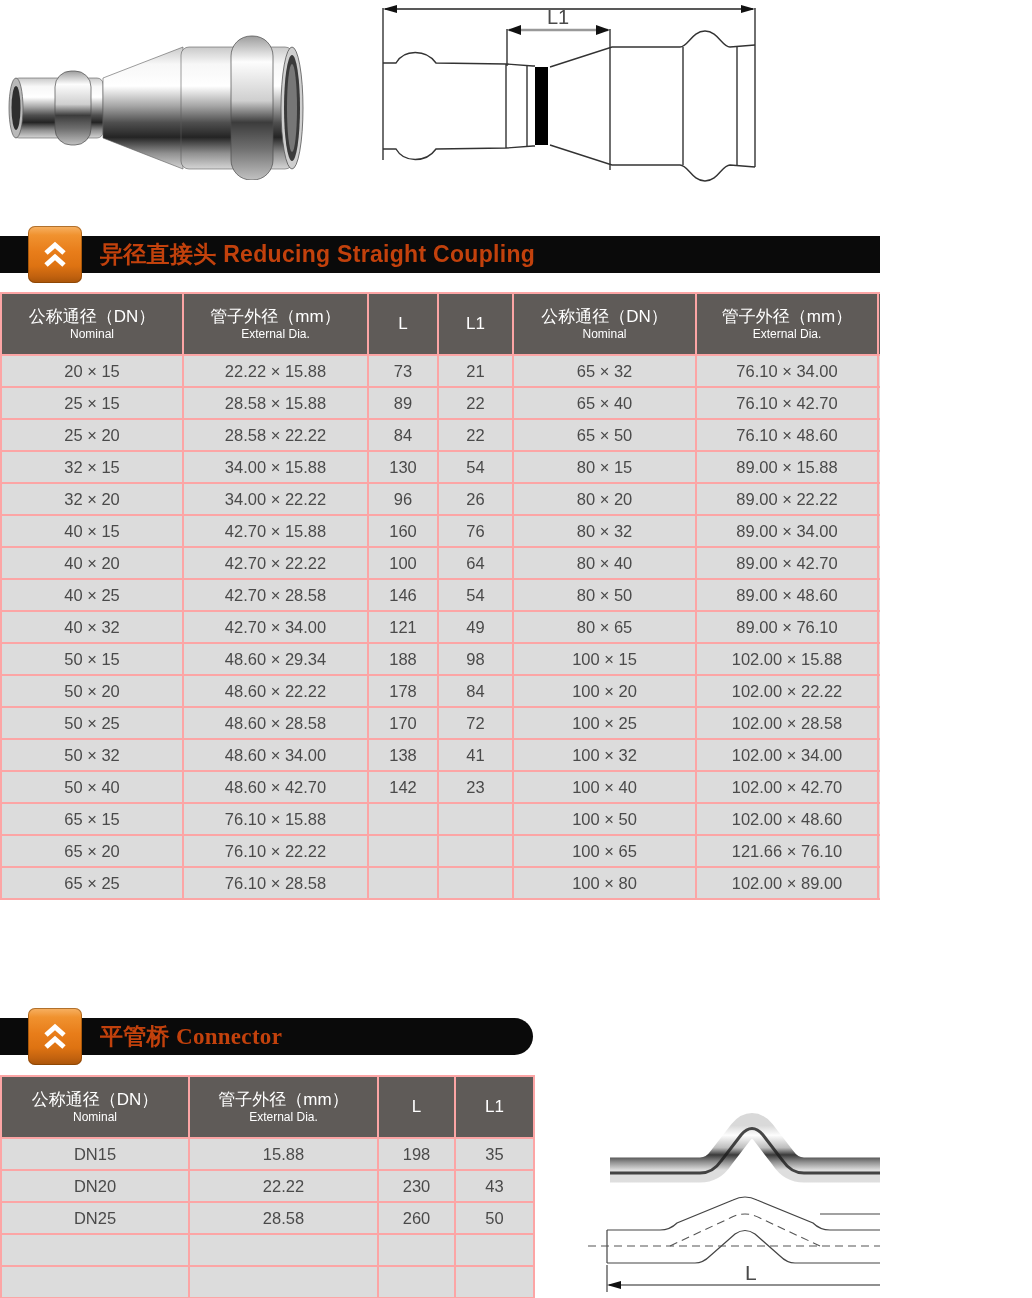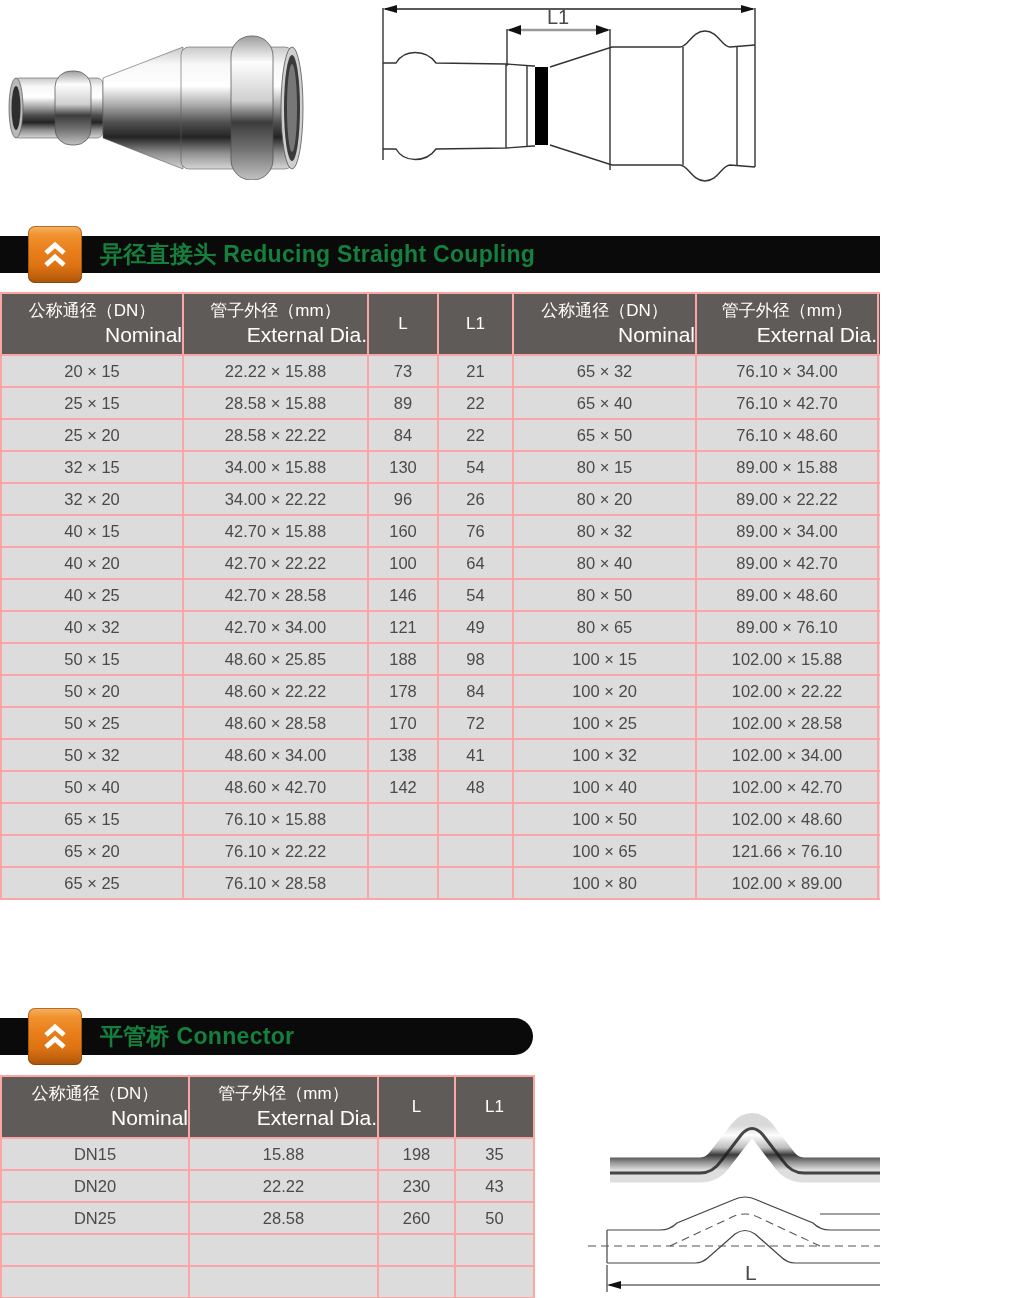--- a/index.html
+++ b/index.html
@@ -2,31 +2,31 @@
 <html><head>
 <meta charset="utf-8">
 <style>
   * { margin:0; padding:0; box-sizing:border-box; }
   body { background:#fff; font-family:"Liberation Sans", sans-serif; }
   .page { position:relative; width:880px; height:1298px; background:#fff; overflow:hidden; }
 
   
   .banner { position:absolute; background:#0a0a0a; height:37px; border-radius:0 19px 19px 0; display:flex; align-items:center; }
   .banner-1 { left:0; top:236px; width:1022px; }
-  .banner-2 { left:0; top:1018px; width:533px; }
+  .banner-2 { left:0; top:1018px; width:533px;font-family:Liberation Serif, serif; }
   .tab { position:absolute; left:28px; top:-10px; width:54px; height:57px; border-radius:7px;
          background:linear-gradient(180deg,#f7b265 0%,#f0922f 16%,#e87d1a 45%,#de7312 70%,#c2620f 88%,#a85409 100%);
          box-shadow:inset 0 0 0 1px rgba(120,60,0,.55); display:flex; align-items:center; justify-content:center; }
-  .banner-title { margin-left:100px; color:#15803d; font-size:23px; font-weight:bold; letter-spacing:.3px; white-space:nowrap; }
+  .banner-title { margin-left:100px; color:#c2410c; font-size:23px; font-weight:bold; letter-spacing:.3px; white-space:nowrap; }
 
   
   table.spec { position:absolute; border-collapse:separate; border-spacing:2px; table-layout:fixed; background:#fca5a5; }
   table.spec th { background:#5f5b58; color:#fff; font-weight:normal; height:60px; text-align:center; vertical-align:middle; }
   table.spec th .h1 { font-size:17px; line-height:1.25; }
-  table.spec th .h2 { font-size:21px; line-height:1.25;text-align:right; }
+  table.spec th .h2 { font-size:12px; line-height:1.25; }
   table.spec td { background:#dcdcdc; color:#4a4a4a; font-size:16.5px; height:30px; text-align:center; vertical-align:middle; overflow:hidden; white-space:nowrap; }
   #reducer-table { left:0; top:292px; width:1032px; }
   #connector-table { left:0; top:1075px; width:535px; }
 
   
   .fig { position:absolute; }
   #reducer-photo   { left:5px;   top:30px;   width:300px; height:150px; }
   #reducer-drawing { left:375px; top:0px;    width:395px; height:195px; }
   #connector-photo { left:600px; top:1112px; width:300px; height:78px; }
   #connector-drawing { left:580px; top:1192px; width:452px; height:106px; }
@@ -251,21 +251,21 @@
           <td>42.70 × 34.00</td>
           <td>121</td>
           <td>49</td>
           <td>80 × 65</td>
           <td>89.00 × 76.10</td>
           <td></td>
           <td></td>
         </tr>
         <tr>
           <td>50 × 15</td>
-          <td>48.60 × 25.85</td>
+          <td>48.60 × 29.34</td>
           <td>188</td>
           <td>98</td>
           <td>100 × 15</td>
           <td>102.00 × 15.88</td>
           <td></td>
           <td></td>
         </tr>
         <tr>
           <td>50 × 20</td>
           <td>48.60 × 22.22</td>
@@ -293,21 +293,21 @@
           <td>41</td>
           <td>100 × 32</td>
           <td>102.00 × 34.00</td>
           <td></td>
           <td></td>
         </tr>
         <tr>
           <td>50 × 40</td>
           <td>48.60 × 42.70</td>
           <td>142</td>
-          <td>48</td>
+          <td>23</td>
           <td>100 × 40</td>
           <td>102.00 × 42.70</td>
           <td></td>
           <td></td>
         </tr>
         <tr>
           <td>65 × 15</td>
           <td>76.10 × 15.88</td>
           <td></td>
           <td></td>

